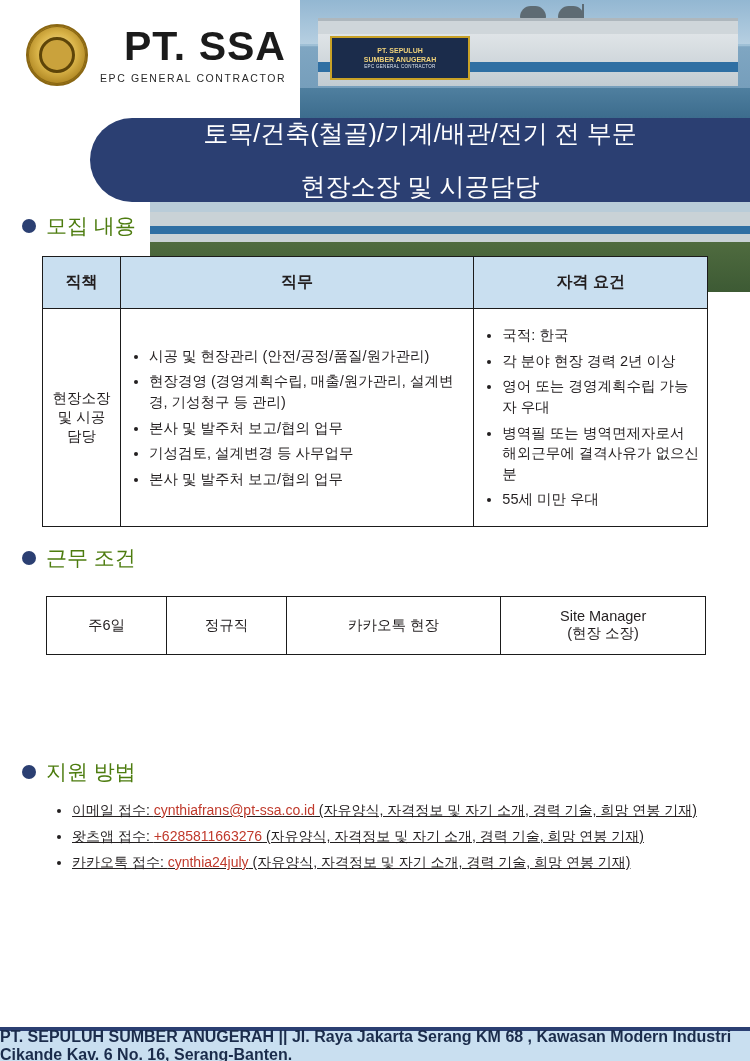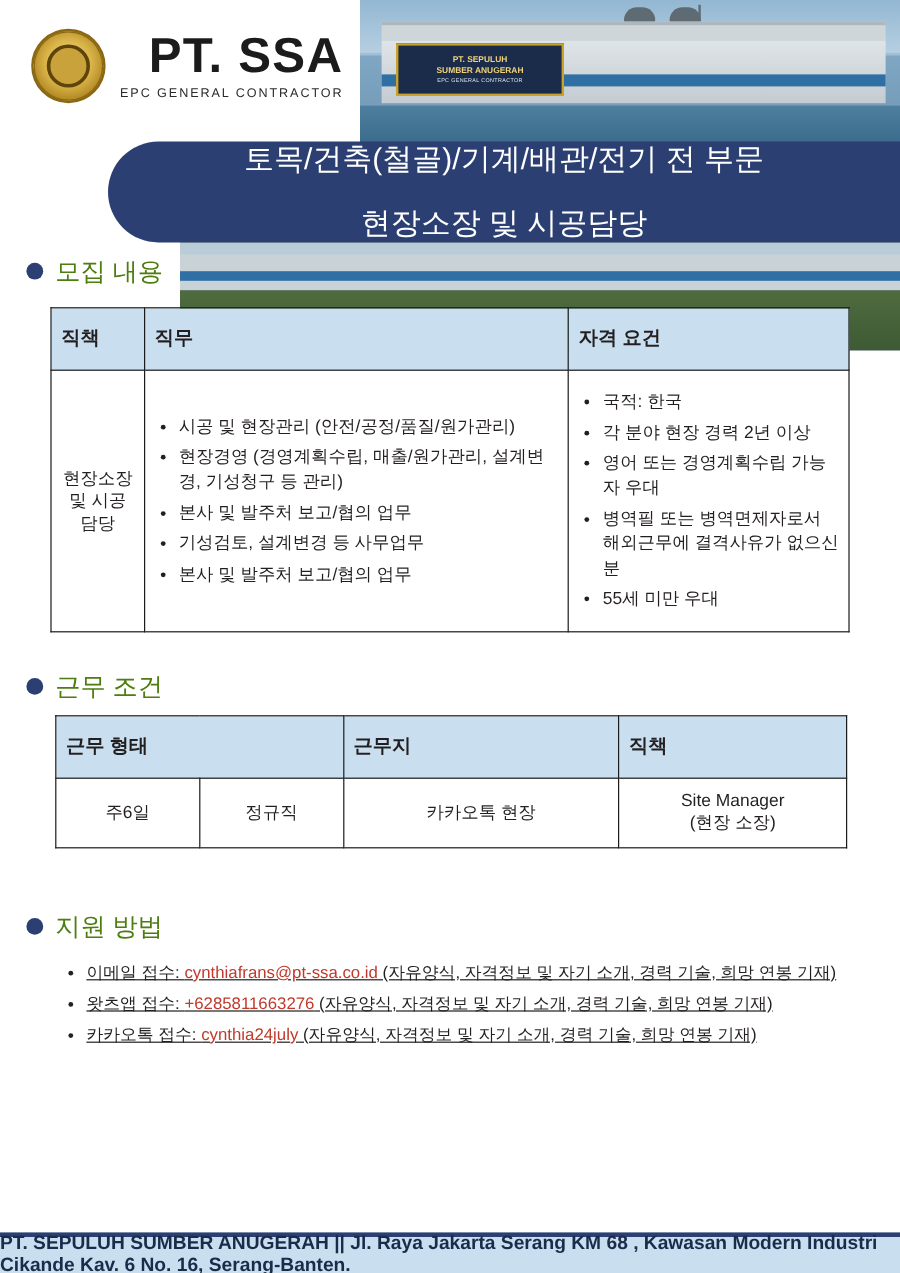--- a/index.html
+++ b/index.html
@@ -123,21 +123,21 @@
   .tbl { position: absolute; border: 1px solid #1b1b1b; }
   .tbl th, .tbl td {
     border: 1px solid #1b1b1b;
     padding: 6px 8px;
     font-size: 14.5px;
     vertical-align: middle;
   }
   .tbl th {
     background: #c9dff0;
     font-weight: bold;
-    text-align: left;
+    text-align: center;
     height: 52px;
     font-size: 16px;
   }
   .tbl td { background: #ffffff; }
   ul.cell-list {
     margin: 0; padding-left: 20px;
   }
   ul.cell-list li {
     margin: 5px 0; line-height: 1.42; font-size: 14.5px;
   }
@@ -234,32 +234,27 @@
         <li>각 분야 현장 경력 2년 이상</li>
         <li>영어 또는 경영계획수립 가능자 우대</li>
         <li>병역필 또는 병역면제자로서 해외근무에 결격사유가 없으신 분</li>
         <li>55세 미만 우대</li>
       </ul>
     </td>
   </tr>
 </tbody>
   </table>
 
-<div class="sec" style="left:22px; top:558px;">
+<div class="sec" style="left:22px; top:544px;">
   <span class="dot"></span>
   <span class="txt">근무 조건</span>
 </div>
 
 <table class="tbl" style="left:46px; top:596px; width:660px;">
   <tbody>
-      <tr>
-    <th colspan="2" style="width:240px;">근무 형태</th>
-    <th style="width:230px;">근무지</th>
-    <th style="width:190px;">직책</th>
-  </tr>
   <tr>
     <td class="center" style="height:58px; width:120px;">주6일</td>
     <td class="center" style="width:120px;">정규직</td>
     <td class="center">카카오톡 현장</td>
     <td class="center">
       <div>Site Manager</div>
       <div>(현장 소장)</div>
     </td>
   </tr>
 </tbody>

